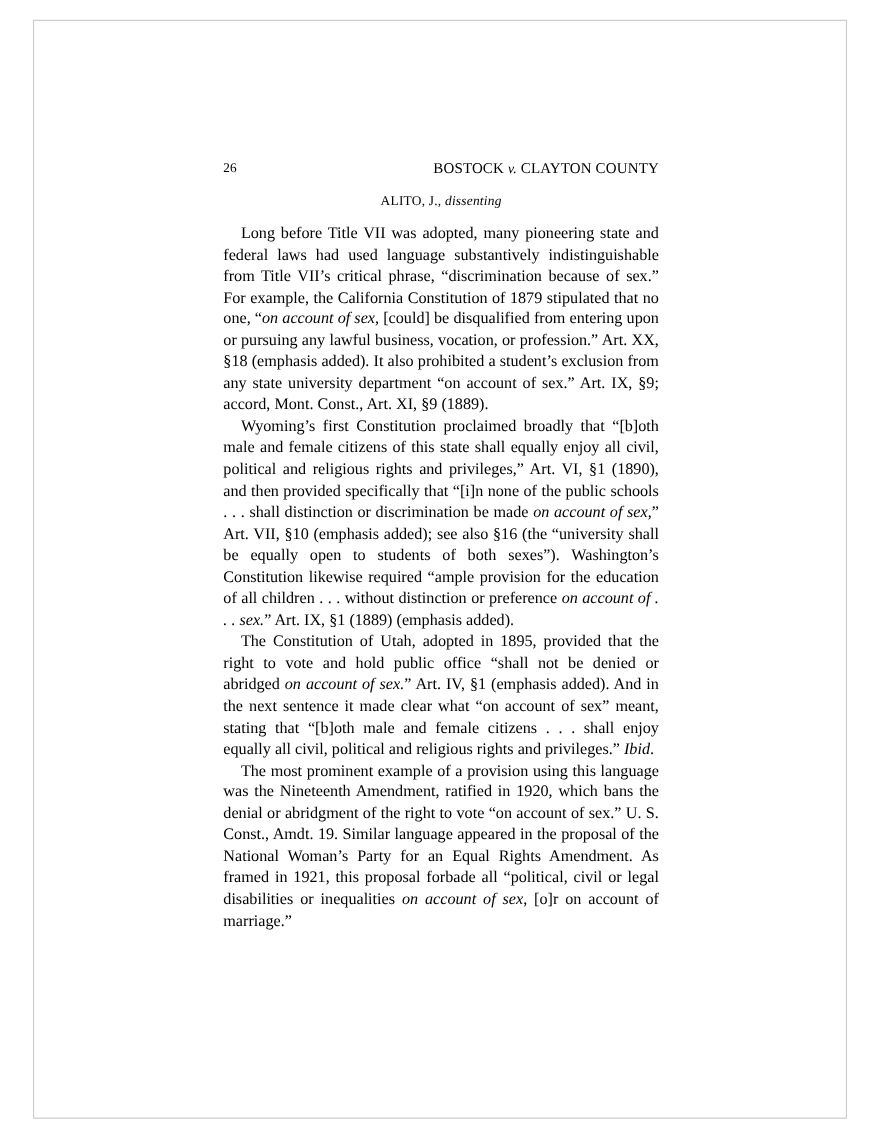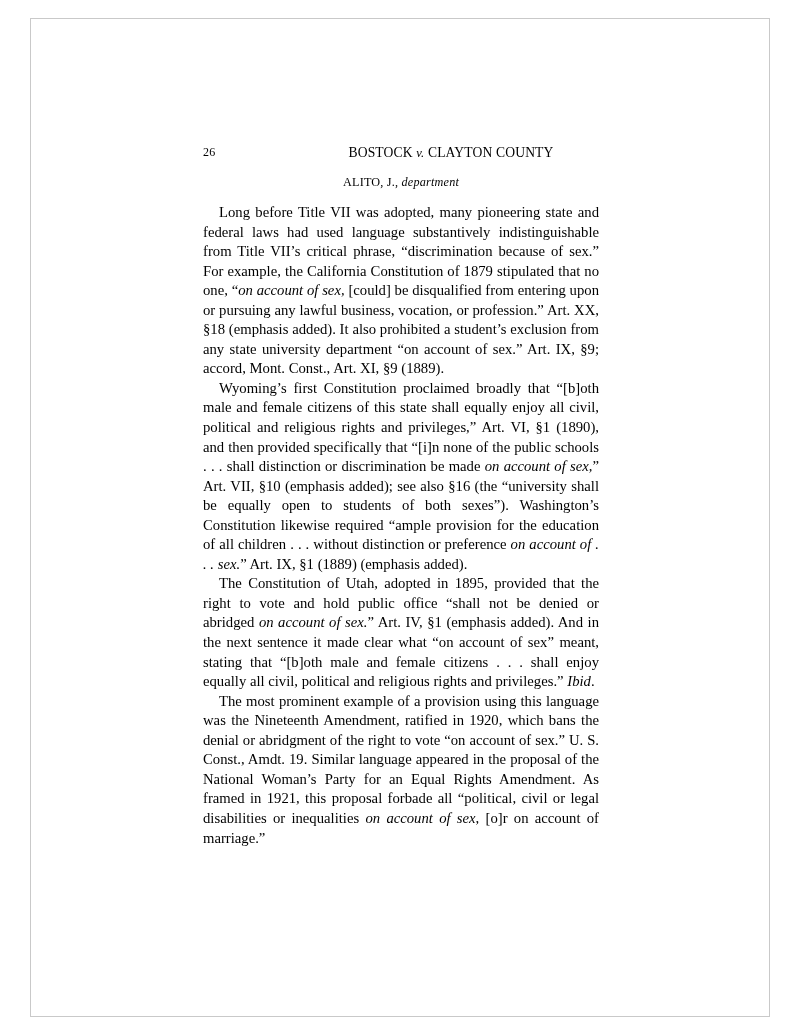--- a/index.html
+++ b/index.html
@@ -47,21 +47,21 @@
     left: 0;
     top: 2px;
     font-size: 12px;
     letter-spacing: 0.2px;
   }
   .runhead .title {
     position: absolute;
     left: 100px;
     top: 2px;
     width: 296px;
-    text-align: center;
+    text-align: right;
     font-variant: small-caps;
     font-size: 13.6px;
     letter-spacing: 0.15px;
     white-space: nowrap;
   }
   .runhead .title .vs {
     font-variant: normal;
     font-style: italic;
     font-size: 12.6px;
   }
@@ -97,21 +97,21 @@
 <div class="page">
   <div class="page-border"></div>
 
   <div class="content">
 
     <div class="runhead">
       <span class="folio">26</span>
       <span class="title"><span>BOSTOCK</span><span> </span><span class="vs">v.</span><span> </span><span>CLAYTON COUNTY</span></span>
     </div>
 
-    <div class="subhead"><span>ALITO, J.,</span> <span class="ital">department</span></div>
+    <div class="subhead"><span>ALITO, J.,</span> <span class="ital">dissenting</span></div>
 
     <div class="body-text" id="body-text">
         <p class="para" id="para-1"><span>Long before Title VII was adopted, many pioneering state and federal laws had used language substantively indistinguishable from Title VII’s critical phrase, “discrimination because of sex.”  For example, the California Constitution of 1879 stipulated that no one, “</span><em>on account of sex,</em><span> [could] be disqualified from entering upon or pursuing any lawful business, vocation, or profession.”  Art. XX, §18 (emphasis added).  It also prohibited a student’s exclusion from any state university department “on account of sex.”  Art. IX, §9; accord, Mont. Const., Art. XI, §9 (1889).</span></p>
         <p class="para" id="para-2"><span>Wyoming’s first Constitution proclaimed broadly that “[b]oth male and female citizens of this state shall equally enjoy all civil, political and religious rights and privileges,” Art. VI, §1 (1890), and then provided specifically that “[i]n none of the public schools . . . shall distinction or discrimination be made </span><em>on account of sex,</em><span>” Art. VII, §10 (emphasis added); see also §16 (the “university shall be equally open to students of both sexes”).  Washington’s Constitution likewise required “ample provision for the education of all children . . . without distinction or preference </span><em>on account of . . . sex.</em><span>”  Art. IX, §1 (1889) (emphasis added).</span></p>
         <p class="para" id="para-3"><span>The Constitution of Utah, adopted in 1895, provided that the right to vote and hold public office “shall not be denied or abridged </span><em>on account of sex.</em><span>”  Art. IV, §1 (emphasis added).  And in the next sentence it made clear what “on account of sex” meant, stating that “[b]oth male and female citizens . . . shall enjoy equally all civil, political and religious rights and privileges.”  </span><em>Ibid</em><span>.</span></p>
         <p class="para" id="para-4"><span>The most prominent example of a provision using this language was the Nineteenth Amendment, ratified in 1920, which bans the denial or abridgment of the right to vote “on account of sex.”  U. S. Const., Amdt. 19.  Similar language appeared in the proposal of the National Woman’s Party for an Equal Rights Amendment.  As framed in 1921, this proposal forbade all “political, civil or legal disabilities or inequalities </span><em>on account of sex</em><span>, [o]r on account of marriage.”</span></p>
       </div>
 
   </div>
 </div>

